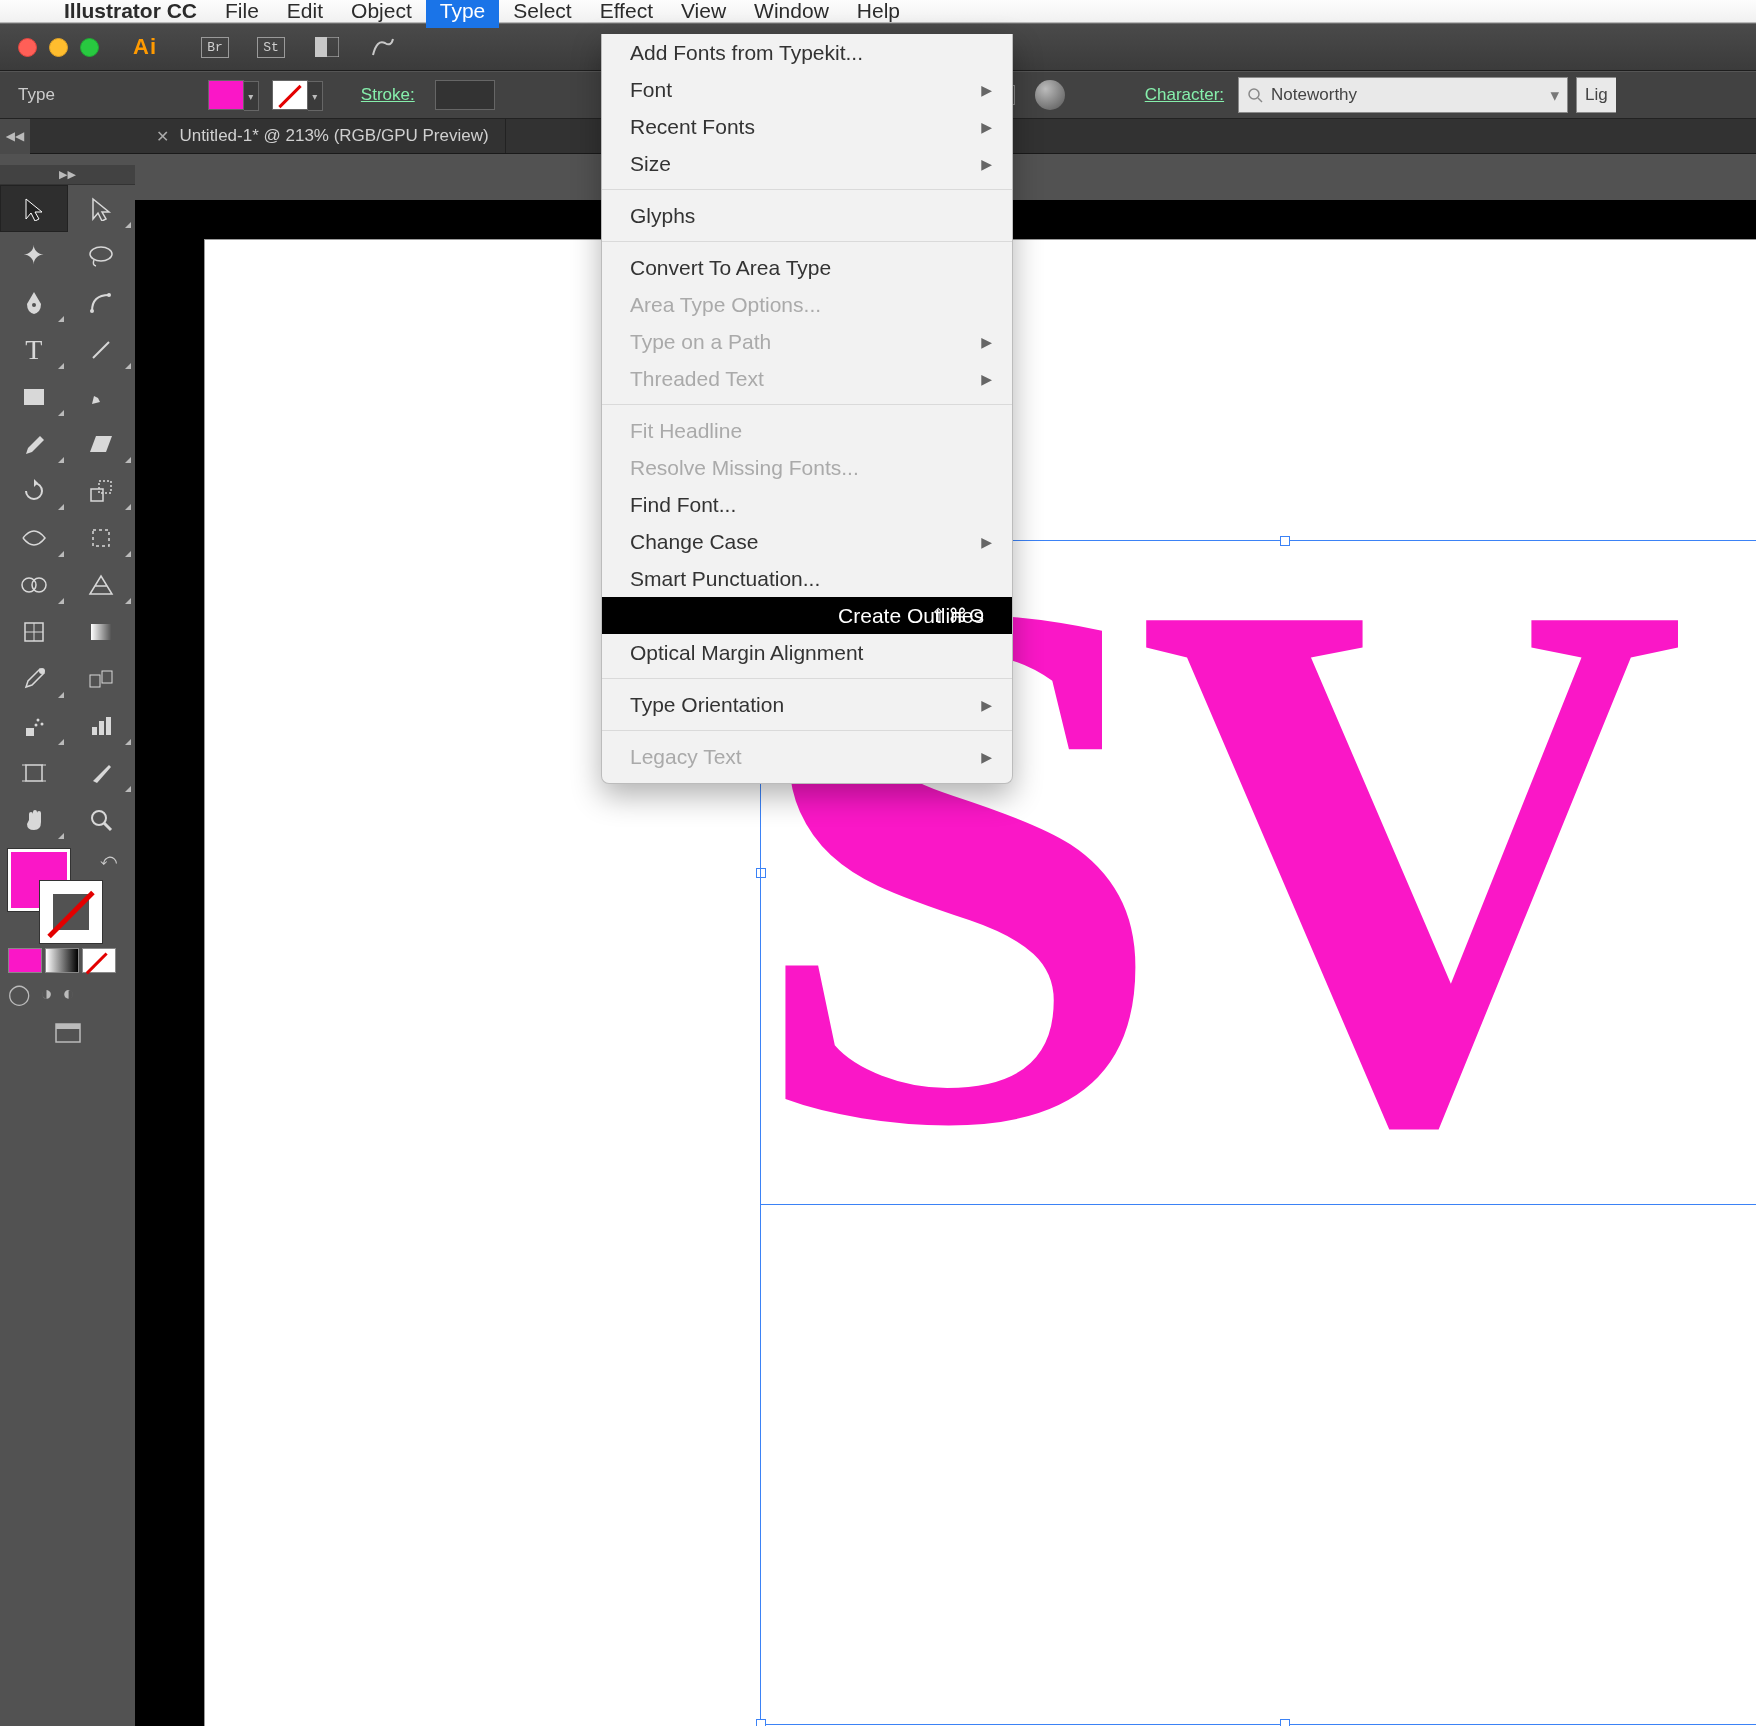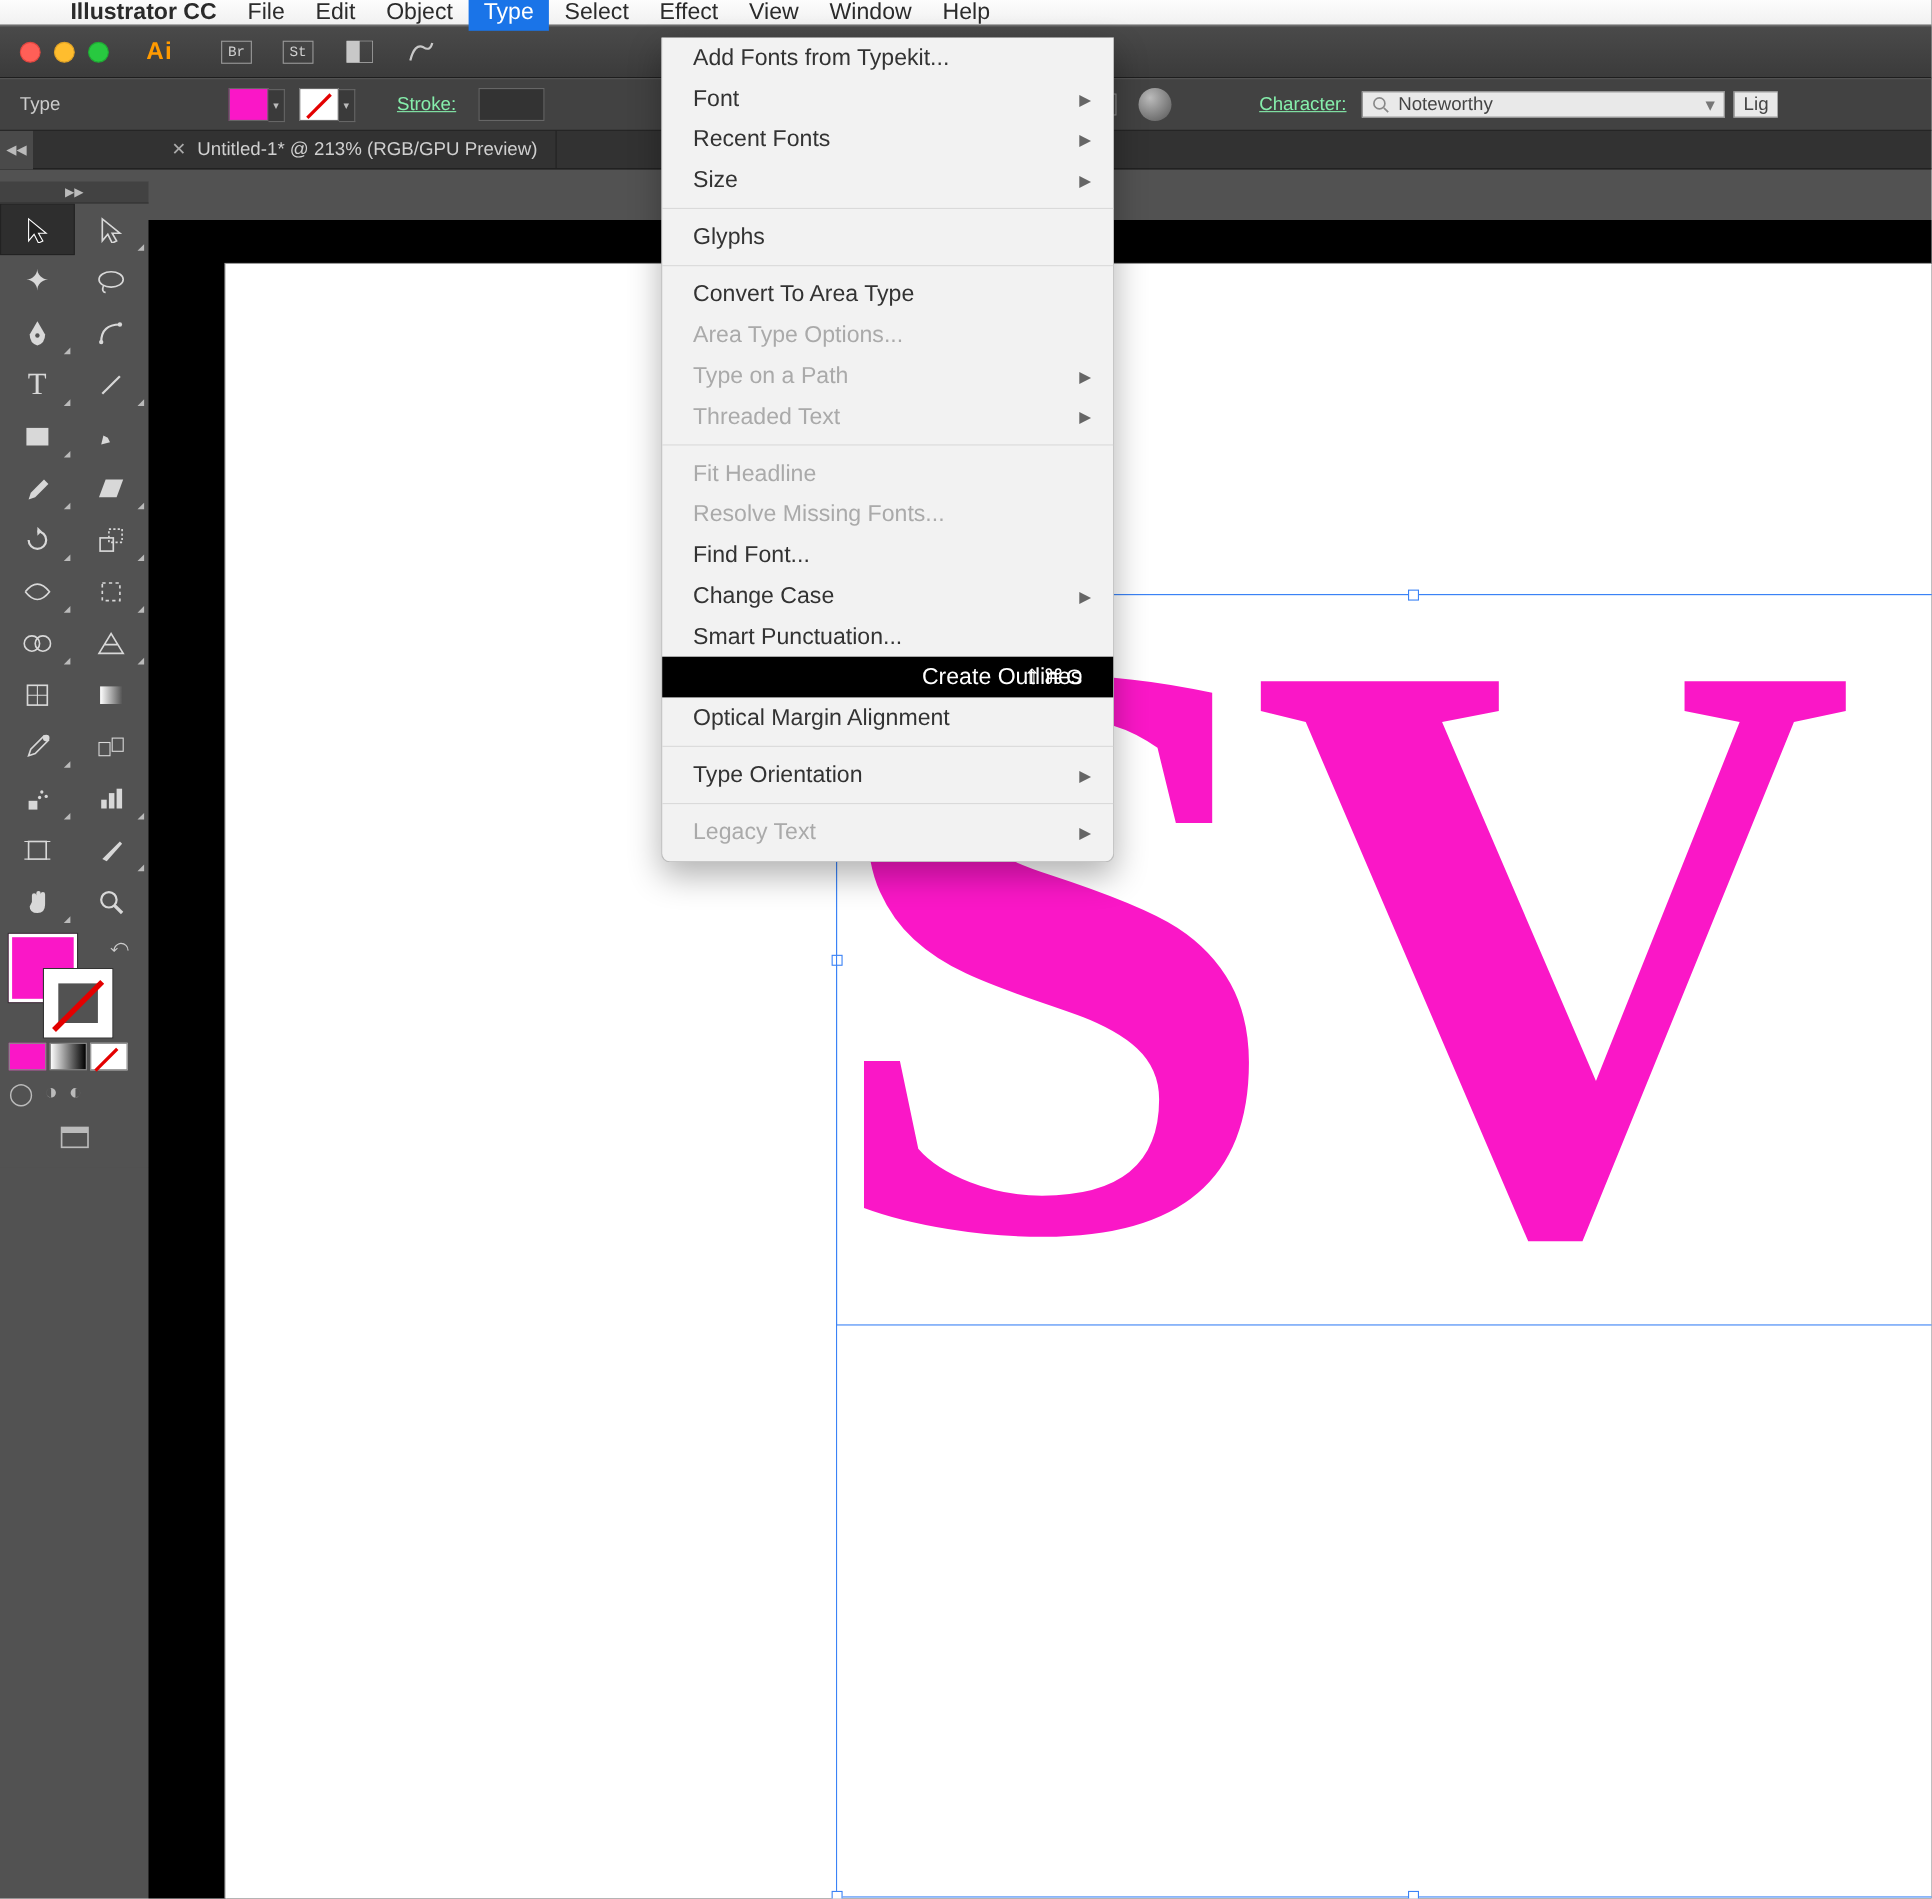--- a/index.html
+++ b/index.html
@@ -26,21 +26,21 @@
 
 .control-bar{height:48px;background:#424242;border-top:1px solid #555;border-bottom:1px solid #222;display:flex;align-items:center;color:#ccc;font-size:17px;}
 .control-bar .lbl{padding:0 18px;}
 .swatch{width:36px;height:30px;border:1px solid #666;margin:0 5px;position:relative;display:flex;align-items:center;justify-content:center;}
 .swatch .ddarrow{position:absolute;right:-16px;top:0;width:15px;height:30px;background:#3a3a3a;border:1px solid #666;border-left:none;color:#bbb;font-size:10px;display:flex;align-items:center;justify-content:center;}
 .sw-magenta{background:#fa17c7;}
 .sw-none{background:#fff;}
 .sw-none::after{content:"";position:absolute;left:2px;right:2px;top:50%;height:3px;background:#e30000;transform:rotate(-45deg);}
 .link-lbl{color:#86efac;text-decoration:underline;padding:0 14px 0 30px;}
 .stroke-input{width:60px;height:30px;background:#333;border:1px solid #666;margin-left:6px;}
-.dropdn{height:24px;background:#e9e9e9;border:1px solid #8a8a8a;display:flex;align-items:center;padding:0 8px;font-size:17px;color:#444;}
+.dropdn{height:36px;background:#e9e9e9;border:1px solid #8a8a8a;display:flex;align-items:center;padding:0 8px;font-size:17px;color:#444;}
 .dropdn .ddarrow2{margin-left:auto;padding-left:20px;color:#777;}
 .circle-btn{width:30px;height:30px;border-radius:50%;background:radial-gradient(circle at 35% 30%,#bbb,#555);margin:0 10px;}
 .play-btn{width:20px;height:20px;border:1px solid #888;display:flex;align-items:center;justify-content:center;font-size:10px;color:#ccc;margin:0 10px;}
 
 
 .doc-tabs{height:35px;background:#323232;border-bottom:1px solid #1a1a1a;display:flex;align-items:center;}
 .panel-toggle{width:30px;height:35px;background:#4a4a4a;display:flex;align-items:center;justify-content:center;color:#bbb;font-size:12px;}
 .doc-tab{display:flex;align-items:center;color:#d0d0d0;font-size:17px;padding:0 16px;height:100%;border-right:1px solid #222;}
 .doc-tab .x{margin-right:10px;font-size:16px;color:#aaa;}
 

